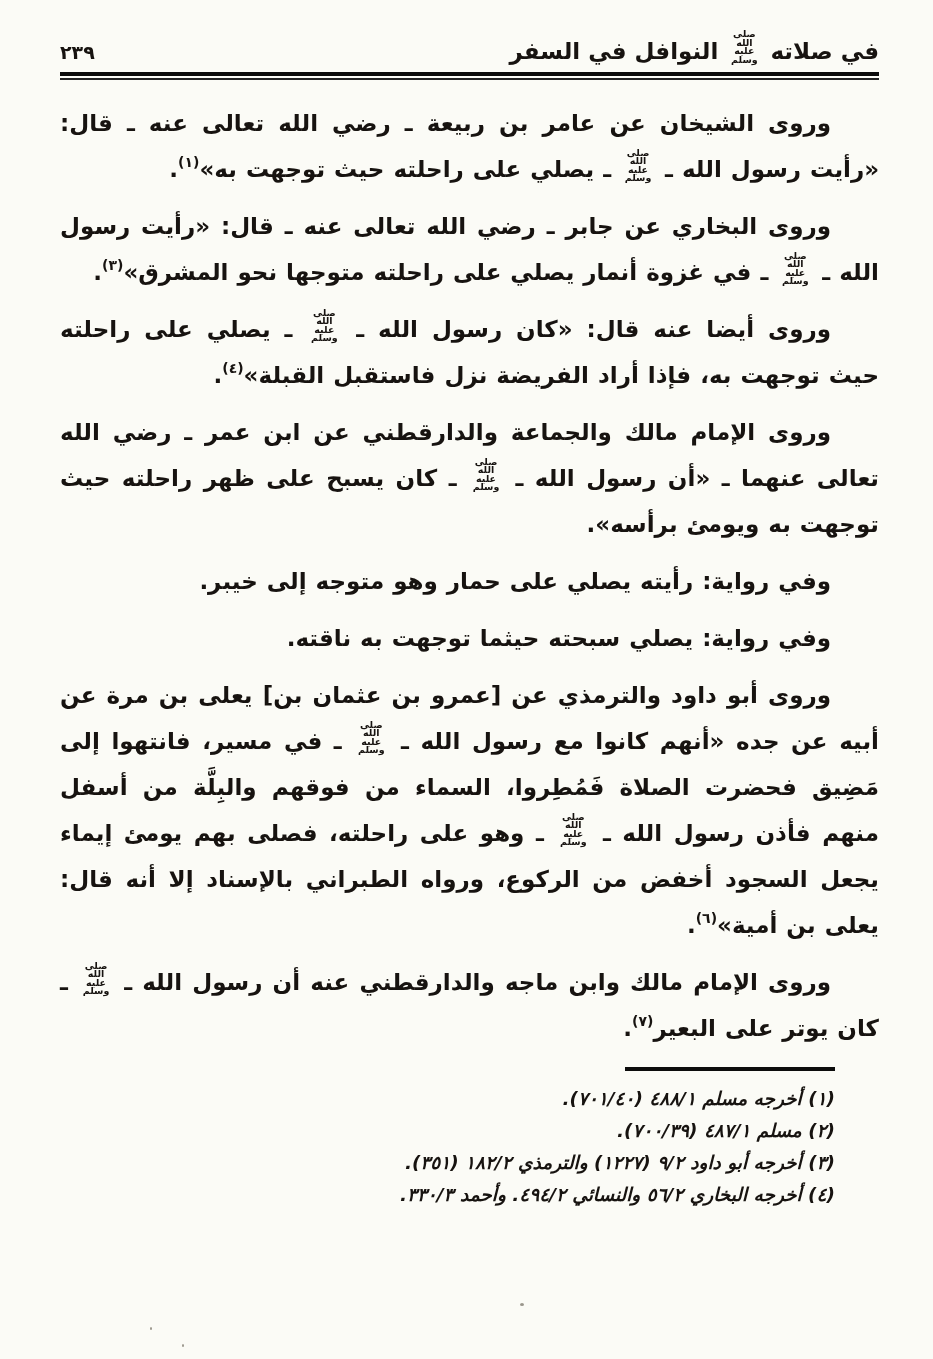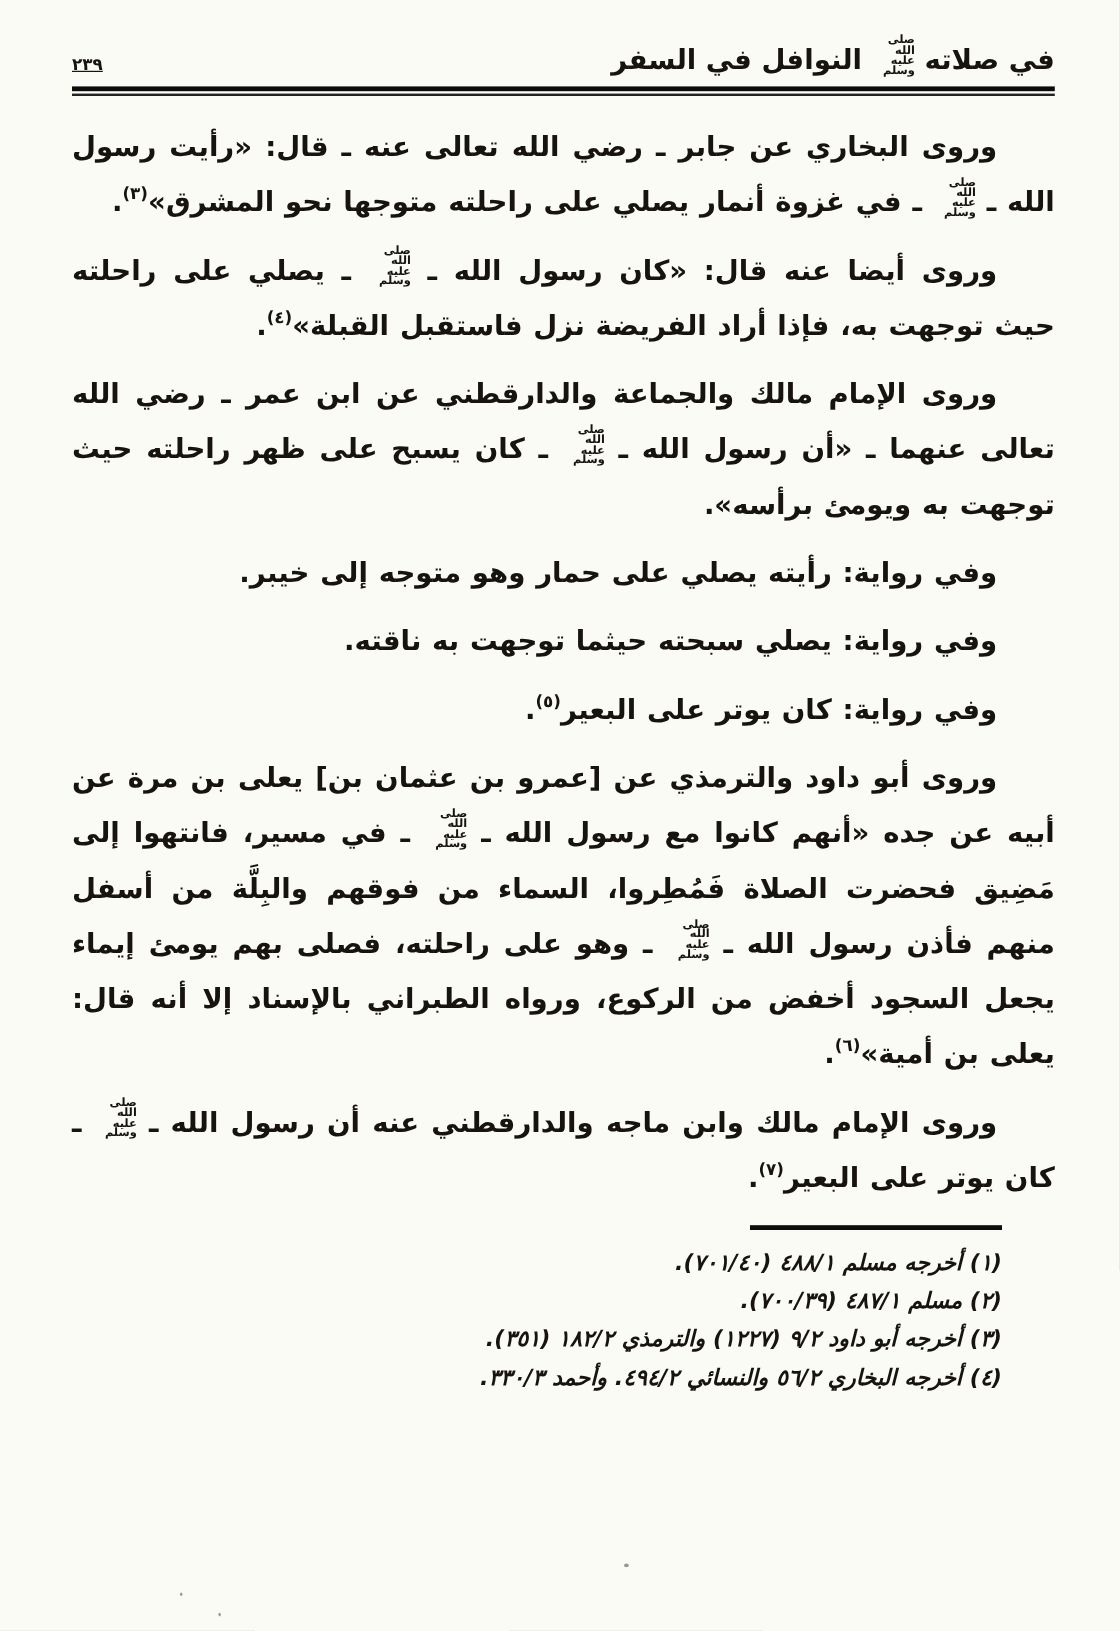--- a/index.html
+++ b/index.html
@@ -18,21 +18,21 @@
   }
   
   .page-header {
     display: flex;
     justify-content: space-between;
     align-items: baseline;
     font-size: 23px;
     font-weight: 700;
   }
   .chapter-title { white-space: nowrap; }
-  .page-number { font-size: 14px; letter-spacing: 2px; text-decoration: underline; }
+  .page-number { font-size: 19px; letter-spacing: 2px; }
   .header-rule {
     margin-top: 8px;
     height: 2px;
     border-top: 4px solid #0b0b0b;
     border-bottom: 2px solid #222;
   }
   
   .page-body { margin-top: 20px; }
   .para {
     font-size: 23px;
@@ -48,20 +48,21 @@
     line-height: 0;
     vertical-align: 10px;
     font-weight: 700;
   }
   
   .saw {
     display: inline-block;
     width: 36px;
     font-size: 9.5px;
     line-height: 8.5px;
+    text-align: center;
     vertical-align: -4px;
     font-weight: 700;
     white-space: normal;
     text-indent: 0;
   }
   
   .footnote-separator {
     width: 210px;
     height: 4px;
     background: #0c0c0c;
@@ -84,33 +85,33 @@
 <div class="page">
 
   <div class="page-header">
     <div class="chapter-title">في صلاته <span class="saw">صلى الله عليه وسلم</span> النوافل في السفر</div>
     <div class="page-number">٢٣٩</div>
   </div>
   <div class="header-rule"></div>
 
   <div class="page-body">
 
+    <p class="para"><span>وروى الشيخان عن عامر بن ربيعة ـ رضي الله تعالى عنه ـ قال: «رأيت رسول الله ـ <span class="saw">صلى الله عليه وسلم</span> ـ يصلي على راحلته حيث توجهت به»</span><sup class="fnref">(١)</sup><span>.</span></p>
 
 
     <p class="para"><span>وروى البخاري عن جابر ـ رضي الله تعالى عنه ـ قال: «رأيت رسول الله ـ <span class="saw">صلى الله عليه وسلم</span> ـ في غزوة أنمار يصلي على راحلته متوجها نحو المشرق»</span><sup class="fnref">(٣)</sup><span>.</span></p>
 
     <p class="para"><span>وروى أيضا عنه قال: «كان رسول الله ـ <span class="saw">صلى الله عليه وسلم</span> ـ يصلي على راحلته حيث توجهت به، فإذا أراد الفريضة نزل فاستقبل القبلة»</span><sup class="fnref">(٤)</sup><span>.</span></p>
 
     <p class="para"><span>وروى الإمام مالك والجماعة والدارقطني عن ابن عمر ـ رضي الله تعالى عنهما ـ «أن رسول الله ـ <span class="saw">صلى الله عليه وسلم</span> ـ كان يسبح على ظهر راحلته حيث توجهت به ويومئ برأسه».</span><sup class="fnref"></sup><span></span></p>
 
     <p class="para"><span>وفي رواية: رأيته يصلي على حمار وهو متوجه إلى خيبر.</span></p>
 
     <p class="para"><span>وفي رواية: يصلي سبحته حيثما توجهت به ناقته.</span></p>
 
-    <p class="para"><span>وفي رواية: كان يوتر على البعير</span><sup class="fnref">(٥)</sup><span>.</span></p>
 
     <p class="para"><span>وروى أبو داود والترمذي عن [عمرو بن عثمان بن] يعلى بن مرة عن أبيه عن جده «أنهم كانوا مع رسول الله ـ <span class="saw">صلى الله عليه وسلم</span> ـ في مسير، فانتهوا إلى مَضِيق فحضرت الصلاة فَمُطِروا، السماء من فوقهم والبِلَّة من أسفل منهم فأذن رسول الله ـ <span class="saw">صلى الله عليه وسلم</span> ـ وهو على راحلته، فصلى بهم يومئ إيماء يجعل السجود أخفض من الركوع، ورواه الطبراني بالإسناد إلا أنه قال: يعلى بن أمية»</span><sup class="fnref">(٦)</sup><span>.</span></p>
 
     <p class="para"><span>وروى الإمام مالك وابن ماجه والدارقطني عنه أن رسول الله ـ <span class="saw">صلى الله عليه وسلم</span> ـ كان يوتر على البعير</span><sup class="fnref">(٧)</sup><span>.</span></p>
 
   </div>
 
   <div class="footnote-separator"></div>
 
   <div class="footnotes">

